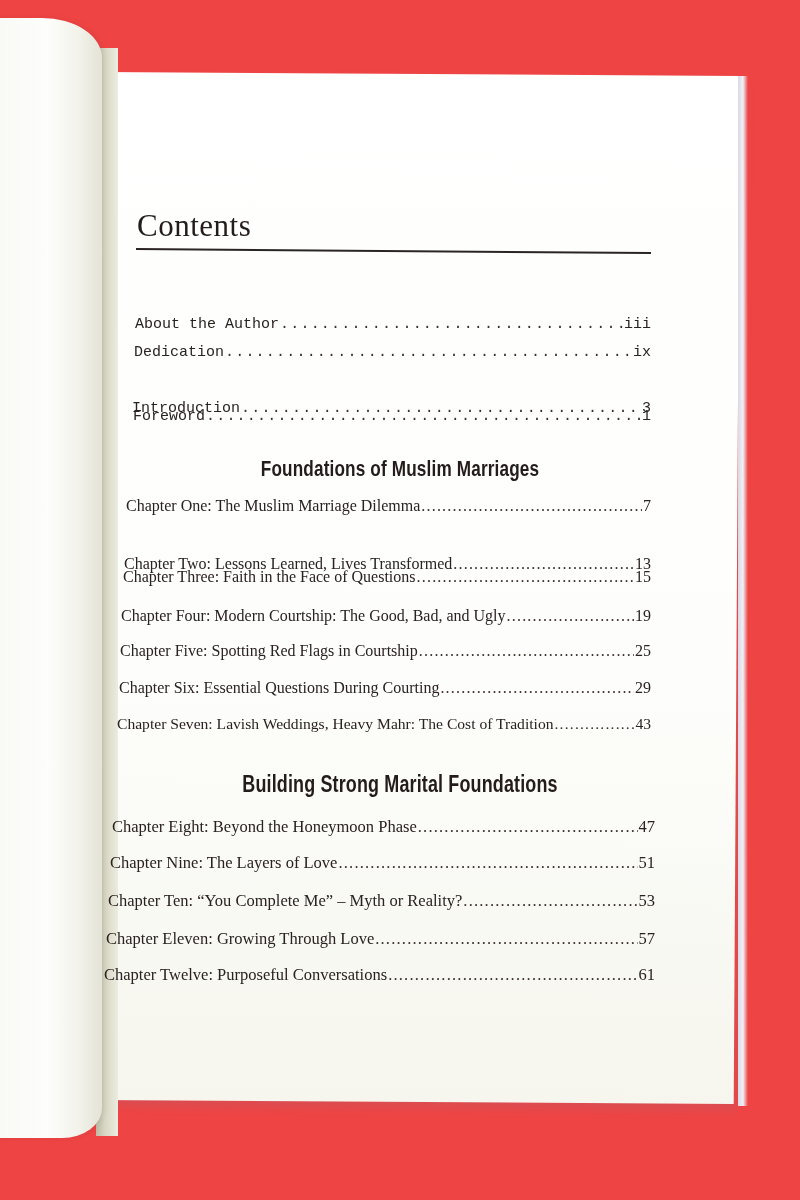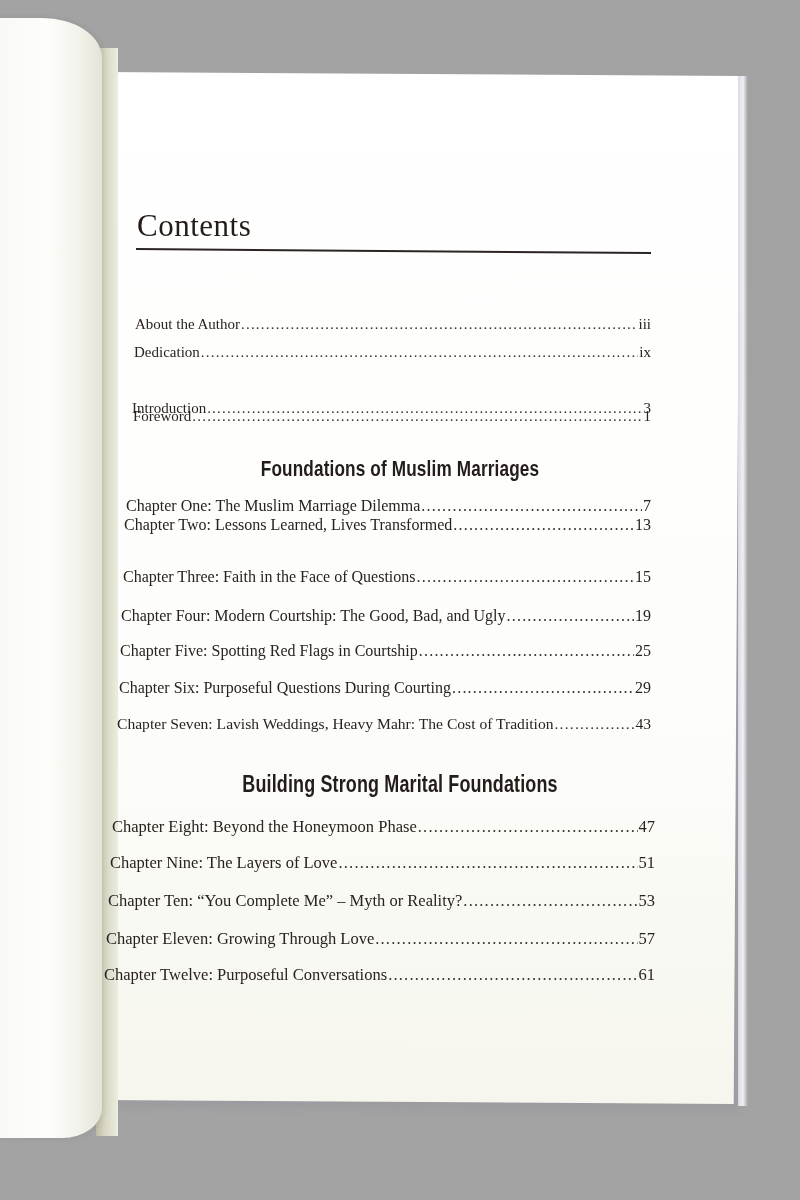--- a/index.html
+++ b/index.html
@@ -7,21 +7,21 @@
     padding: 0;
     width: 800px;
     height: 1200px;
     overflow: hidden;
     background: #ffffff;
   }
   .scene {
     position: relative;
     width: 800px;
     height: 1200px;
-    background: #a3a3a3;
+    background: #ef4444;
   }
   
   .left-page {
     position: absolute;
     left: -20px;
     top: 18px;
     width: 122px;
     height: 1120px;
     border-radius: 0 60px 40px 0 / 0 40px 30px 0;
     background: linear-gradient(90deg, #f7f8f4 0%, #fdfdfb 55%, #f3f3ec 80%, #e3e3d6 100%);
@@ -100,21 +100,21 @@
     overflow: hidden;
     margin: 0 1px;
     letter-spacing: 1.2px;
     color: #3a302c;
   }
   .toc-row .leader::after {
     content: "..................................................................................................................................................................................................................";
   }
   .toc-row .pg { flex: 0 0 auto; text-align: right; }
 
-  .front { font-size: 15px; }
+  .front { font-size: 15px; font-family: Liberation Mono, monospace; }
   .ch1 { font-size: 16px; }
   .ch2 { font-size: 16.5px; }
 
   .section-heading {
     position: absolute;
     font-family: "Liberation Sans", "DejaVu Sans", sans-serif;
     font-weight: bold;
     color: #231c1a;
     transform: scaleX(0.78);
     transform-origin: center center;
@@ -157,42 +157,42 @@
       <span class="pg">3</span>
     </div>
 
     <div class="section-heading" style="left:180px; top:456px; width:440px; font-size:22px;">Foundations of Muslim Marriages</div>
 
     <div class="toc-row ch1" style="left:126px; top:497px; width:525px;">
       <span class="label">Chapter One: The Muslim Marriage Dilemma</span>
       <span class="leader"></span>
       <span class="pg">7</span>
     </div>
-    <div class="toc-row ch1" style="left:124px; top:516px; width:527px;">
+    <div class="toc-row ch1" style="left:124px; top:555px; width:527px;">
       <span class="label">Chapter Two: Lessons Learned, Lives Transformed</span>
       <span class="leader"></span>
       <span class="pg">13</span>
     </div>
     <div class="toc-row ch1" style="left:123px; top:568px; width:528px;">
       <span class="label">Chapter Three: Faith in the Face of Questions</span>
       <span class="leader"></span>
       <span class="pg">15</span>
     </div>
     <div class="toc-row ch1" style="left:121px; top:607px; width:530px;">
       <span class="label">Chapter Four: Modern Courtship: The Good, Bad, and Ugly</span>
       <span class="leader"></span>
       <span class="pg">19</span>
     </div>
     <div class="toc-row ch1" style="left:120px; top:642px; width:531px;">
       <span class="label">Chapter Five: Spotting Red Flags in Courtship</span>
       <span class="leader"></span>
       <span class="pg">25</span>
     </div>
     <div class="toc-row ch1" style="left:119px; top:679px; width:532px;">
-      <span class="label">Chapter Six: Purposeful Questions During Courting</span>
+      <span class="label">Chapter Six: Essential Questions During Courting</span>
       <span class="leader"></span>
       <span class="pg">29</span>
     </div>
     <div class="toc-row ch1" style="left:117px; top:715px; width:534px; font-size:15.6px;">
       <span class="label">Chapter Seven: Lavish Weddings, Heavy Mahr: The Cost of Tradition</span>
       <span class="leader"></span>
       <span class="pg">43</span>
     </div>
 
     <div class="section-heading" style="left:150px; top:771px; width:500px; font-size:23px;">Building Strong Marital Foundations</div>

